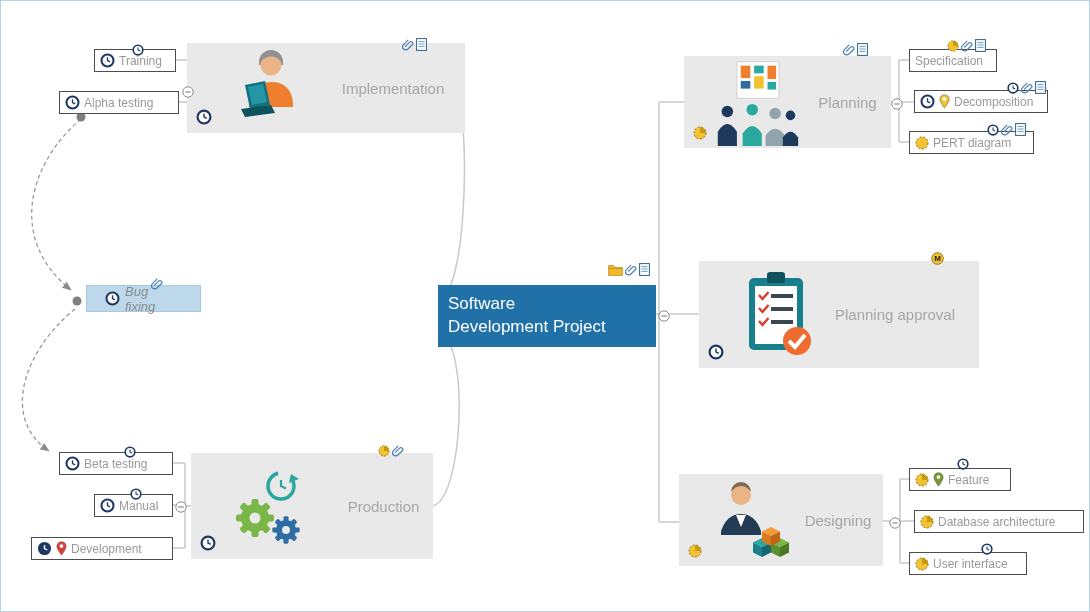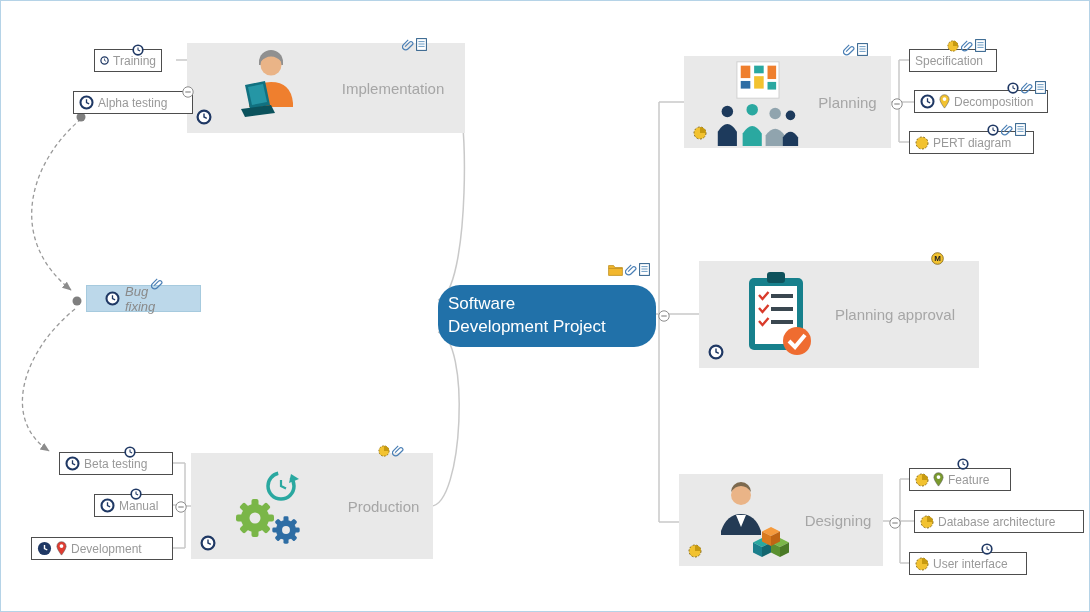--- a/index.html
+++ b/index.html
@@ -96,21 +96,21 @@
       <path d="M184 547 L 172 547"></path>
     </g>
     <g>
       <path d="M80 118 C 28 162, 6 238, 70 289" stroke="#999" stroke-width="1.3" fill="none" stroke-dasharray="4 3" marker-end="url(#arrow)"></path>
       <path d="M74 308 C 22 350, 0 418, 48 450" stroke="#999" stroke-width="1.3" fill="none" stroke-dasharray="4 3" marker-end="url(#arrow)"></path>
       <circle cx="80" cy="116" r="4.5" fill="#7f7f7f"></circle>
       <circle cx="76" cy="300" r="4.5" fill="#7f7f7f"></circle>
     </g>
   </svg>
 
-  <div class="central" style="left:437px;top:284px;width:218px;height:62px;border-radius:22px;">
+  <div class="central" style="left:437px;top:284px;width:218px;height:62px;">
     <div class="cline">Software</div>
     <div class="cline">Development Project</div>
   </div>
 
   <div class="branch" style="left:186px;top:42px;width:278px;height:90px;">
     <svg class="illus" width="100" height="86" viewBox="0 0 100 86" style="margin-left:42px">
       <path d="M30 17 a12 12 0 0 1 24 0 v3 h-24 Z" fill="#909090"></path>
       <circle cx="42" cy="20" r="10.5" fill="#eab487"></circle>
       <path d="M31.5 17 a10.5 10.5 0 0 1 21 0 q-4.5 -5.5 -10.5 -5.5 t-10.5 5.5 Z" fill="#909090"></path>
       <path d="M20 58 q2 -21 22 -21 q20 0 22 21 v4 h-44 Z" fill="#ef7f2e"></path>
@@ -244,27 +244,27 @@
     </span>
   </div>
 
   <div class="floating-topic" style="left:85px;top:284px;width:115px;">
     <svg width="15" height="15">
         <use href="#sym-clock"></use>
       </svg>
     <span class="stlabel">Bug fixing</span>
   </div>
 
-  <div class="subtopic" style="left:93px;top:48px;width:68px;">
+  <div class="subtopic" style="left:93px;top:48px;width:82px;">
     <svg width="15" height="15">
         <use href="#sym-clock"></use>
       </svg>
     <span class="stlabel">Training</span>
   </div>
-  <div class="subtopic" style="left:72px;top:90px;width:120px;">
+  <div class="subtopic" style="left:58px;top:90px;width:120px;">
     <svg width="15" height="15">
         <use href="#sym-clock"></use>
       </svg>
     <span class="stlabel">Alpha testing</span>
   </div>
   <div class="subtopic" style="left:58px;top:451px;width:114px;">
     <svg width="15" height="15">
         <use href="#sym-clock"></use>
       </svg>
     <span class="stlabel">Beta testing</span>

